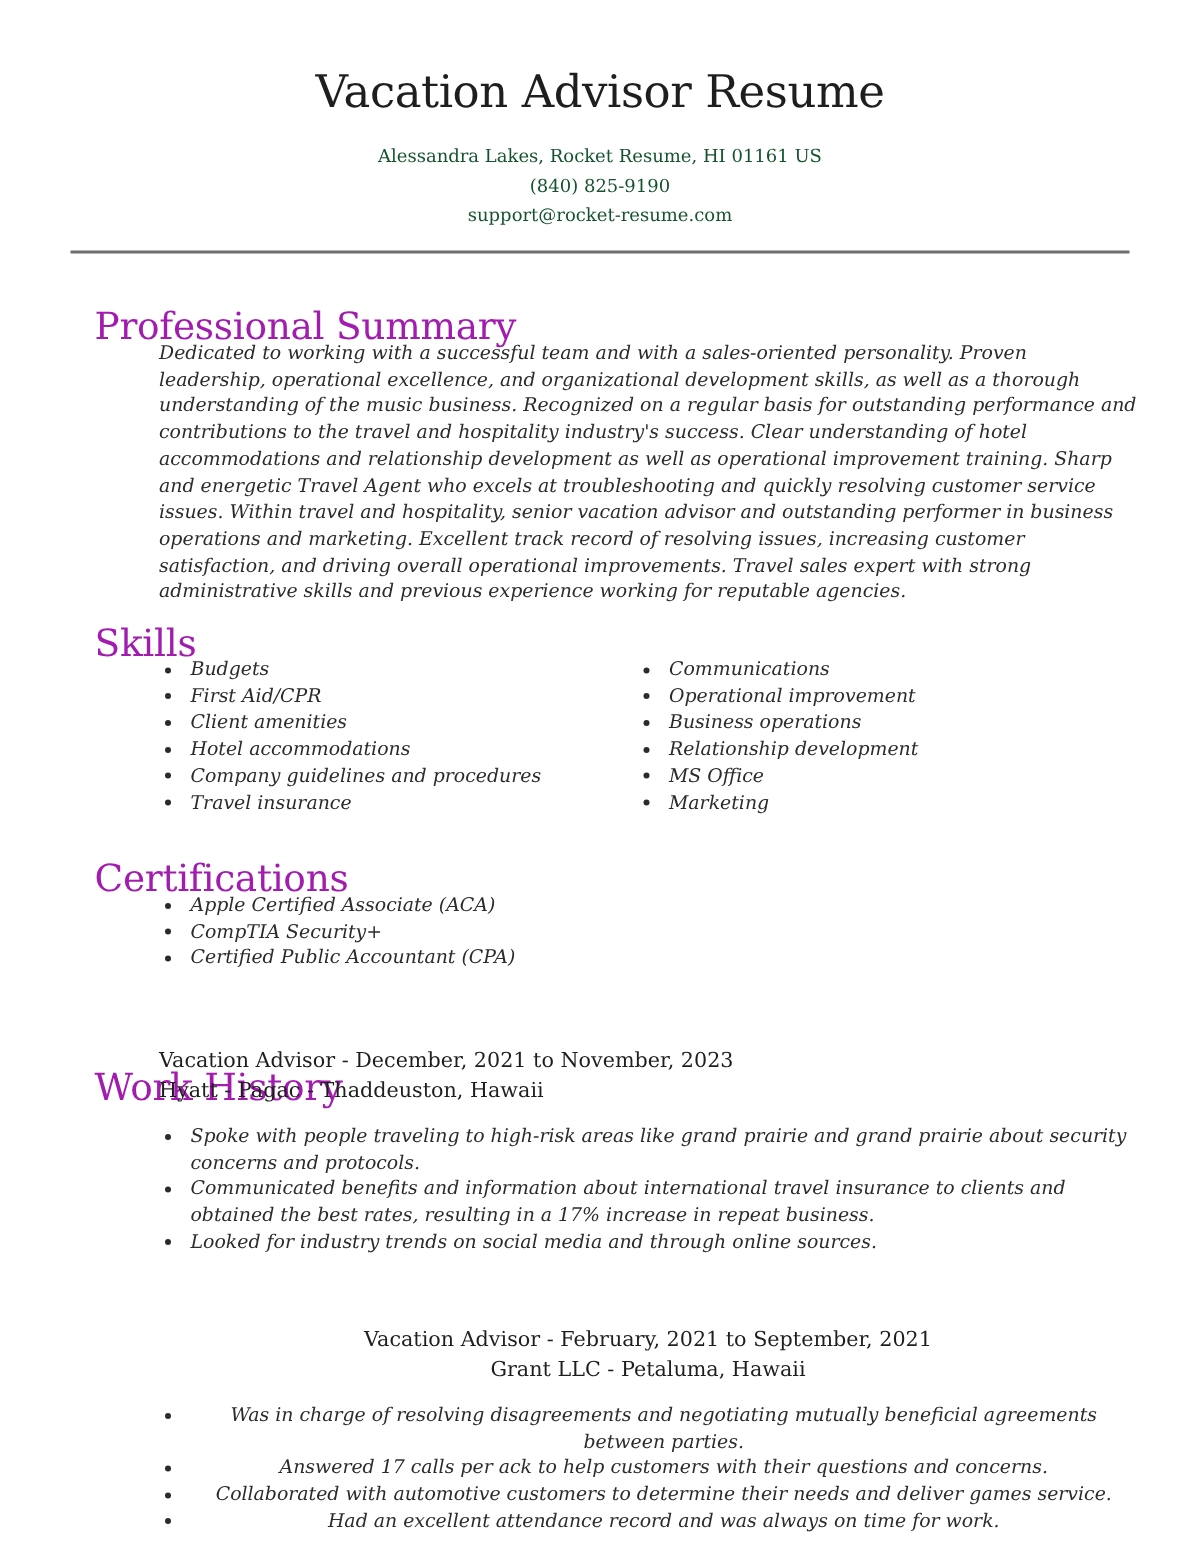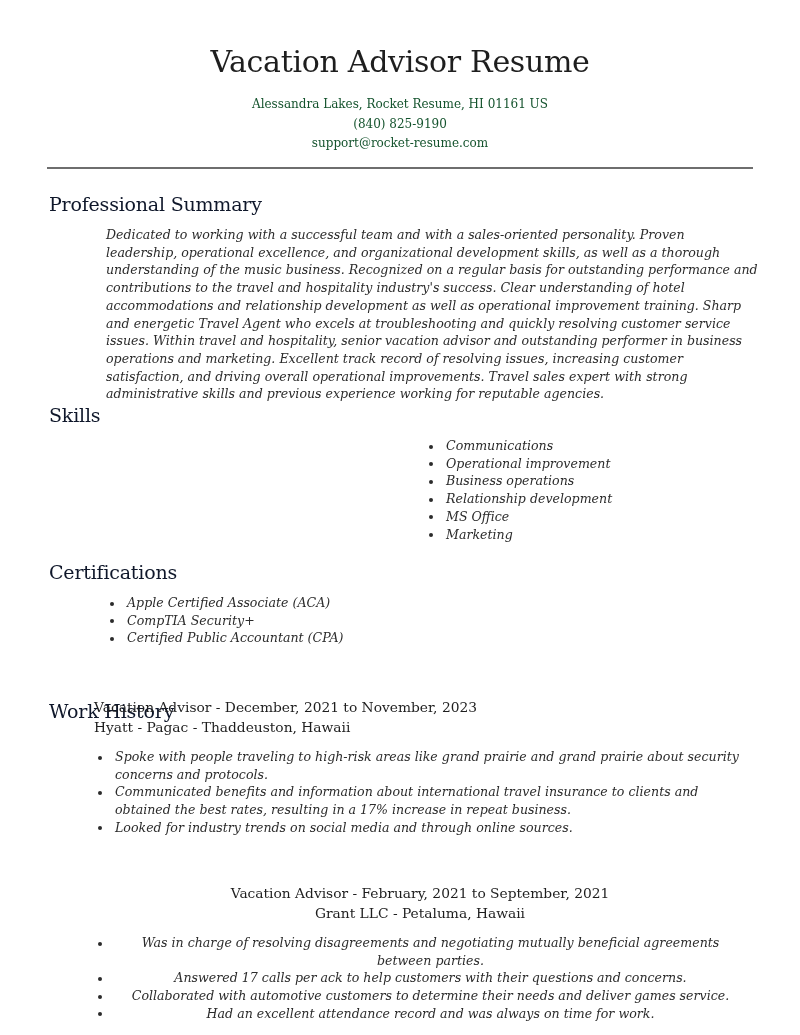--- a/index.html
+++ b/index.html
@@ -46,24 +46,24 @@
       position: absolute;
       left: 47px;
       top: 167px;
       width: 706px;
       height: 0;
       border-top: 2px solid #6e6e6e;
     }
     .section-title {
       position: absolute;
       left: 47px;
-      font-size: 19px;
+      font-size: 25px;
       font-weight: normal;
-      color: #0f172a;
-      margin: 2px;
+      color: #a21caf;
+      margin: 16px;
       line-height: 32px;
       letter-spacing: -0.2px;
     }
     .body-text {
       font-size: 12.6px;
       line-height: 17.7px;
       color: #2b2b2b;
       font-style: italic;
     }
     .summary {
@@ -98,21 +98,21 @@
     .skills-left { left: 106px; width: 310px; }
     .skills-right { left: 425px; width: 320px; }
     .certs {
       position: absolute;
       left: 106px;
       top: 594px;
       width: 500px;
     }
     .job {
       position: absolute;
-      left: 94px;
+      left: 106px;
       width: 652px;
     }
     .job-title-line, .job-company-line {
       font-size: 13.8px;
       line-height: 19.5px;
       color: #1e1e1e;
     }
     .job ul.bullets {
       margin-top: 11px;
     }
@@ -130,20 +130,28 @@
       <div>support@rocket-resume.com</div>
     </div>
   </div>
 
   <div class="divider"></div>
 
   <h2 class="section-title" style="top:186px;">Professional Summary</h2>
   <div class="summary body-text">Dedicated to working with a successful team and with a sales-oriented personality. Proven leadership, operational excellence, and organizational development skills, as well as a thorough understanding of the music business. Recognized on a regular basis for outstanding performance and contributions to the travel and hospitality industry's success. Clear understanding of hotel accommodations and relationship development as well as operational improvement training. Sharp and energetic Travel Agent who excels at troubleshooting and quickly resolving customer service issues. Within travel and hospitality, senior vacation advisor and outstanding performer in business operations and marketing. Excellent track record of resolving issues, increasing customer satisfaction, and driving overall operational improvements. Travel sales expert with strong administrative skills and previous experience working for reputable agencies.</div>
 
   <h2 class="section-title" style="top:397px;">Skills</h2>
+  <ul class="bullets body-text skills-col skills-left">
+    <li>Budgets</li>
+    <li>First Aid/CPR</li>
+    <li>Client amenities</li>
+    <li>Hotel accommodations</li>
+    <li>Company guidelines and procedures</li>
+    <li>Travel insurance</li>
+  </ul>
   <ul class="bullets body-text skills-col skills-right">
     <li>Communications</li>
     <li>Operational improvement</li>
     <li>Business operations</li>
     <li>Relationship development</li>
     <li>MS Office</li>
     <li>Marketing</li>
   </ul>
 
   <h2 class="section-title" style="top:554px;">Certifications</h2>

